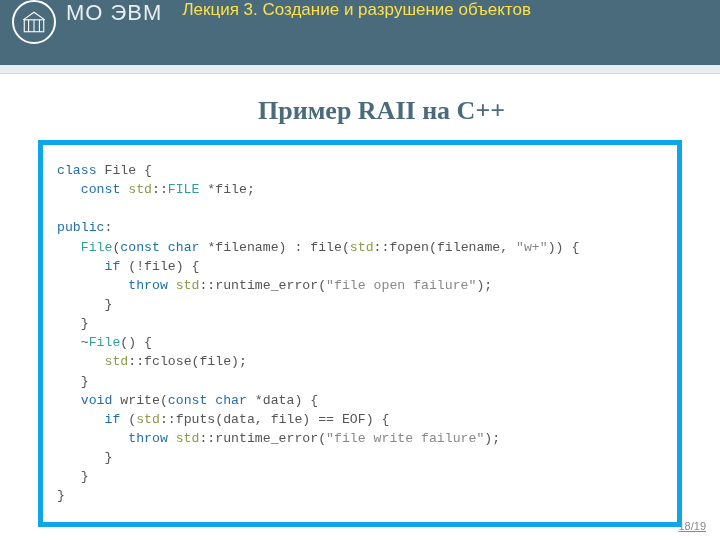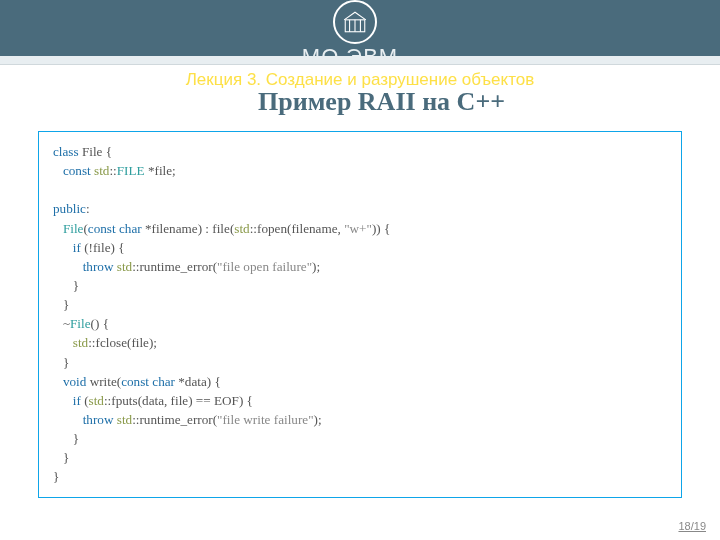--- a/index.html
+++ b/index.html
@@ -7,26 +7,24 @@
     padding: 0;
     width: 720px;
     height: 540px;
     background: #ffffff;
     font-family: Arial, sans-serif;
     overflow: hidden;
     position: relative;
   }
   .header {
     background: #4a6b7c;
-    height: 56px;
+    height: 65px;
     display: flex;
-    align-items: center;
     padding: 0 12px;
     color: #ffffff;
-    flex-direction: column;
   }
   .logo {
     width: 40px;
     height: 40px;
     border: 2px solid #ffffff;
     border-radius: 50%;
     display: flex;
     align-items: center;
     justify-content: center;
     margin-right: 10px;
@@ -55,23 +53,23 @@
     text-align: center;
     font-family: Georgia, "Times New Roman", serif;
     font-size: 26px;
     color: #4a6b7c;
     font-weight: bold;
     margin: 22px 0 14px 0;
     padding-left: 43px;
   }
   .codebox {
     margin: 0 38px;
-    border: 1px solid #0ea5e9;
-    padding: 10px 14px;
-    font-family: Liberation Serif, serif;
+    border: 5px solid #0ea5e9;
+    padding: 16px 14px;
+    font-family: Liberation Mono, monospace;
     font-size: 13.2px;
     line-height: 1.45;
     color: #555;
     white-space: pre;
   }
   .kw   { color: #1e6fa8; }   
   .type { color: #8a9a4a; }   
   .cls  { color: #2f9e9e; }
   .str  { color: #888; }
   .footer {

